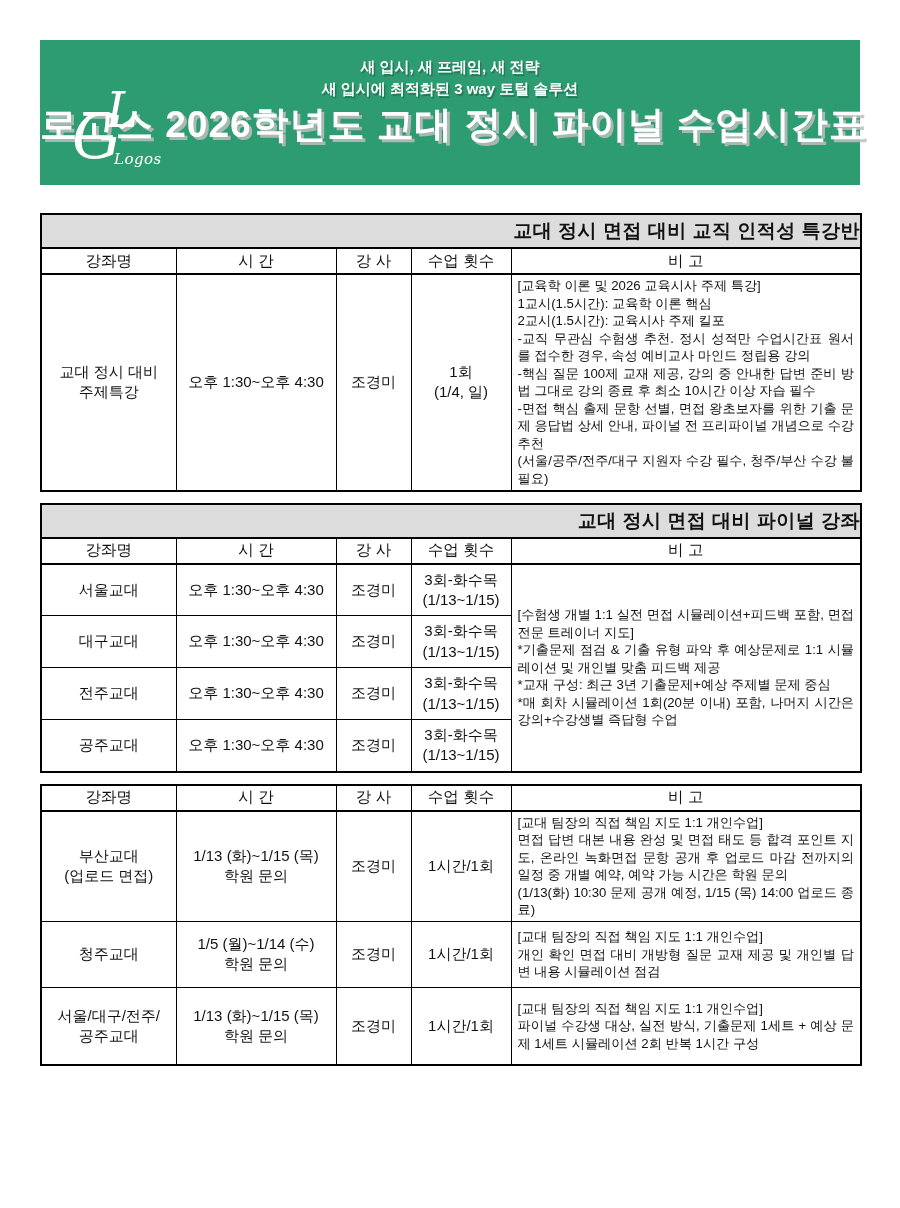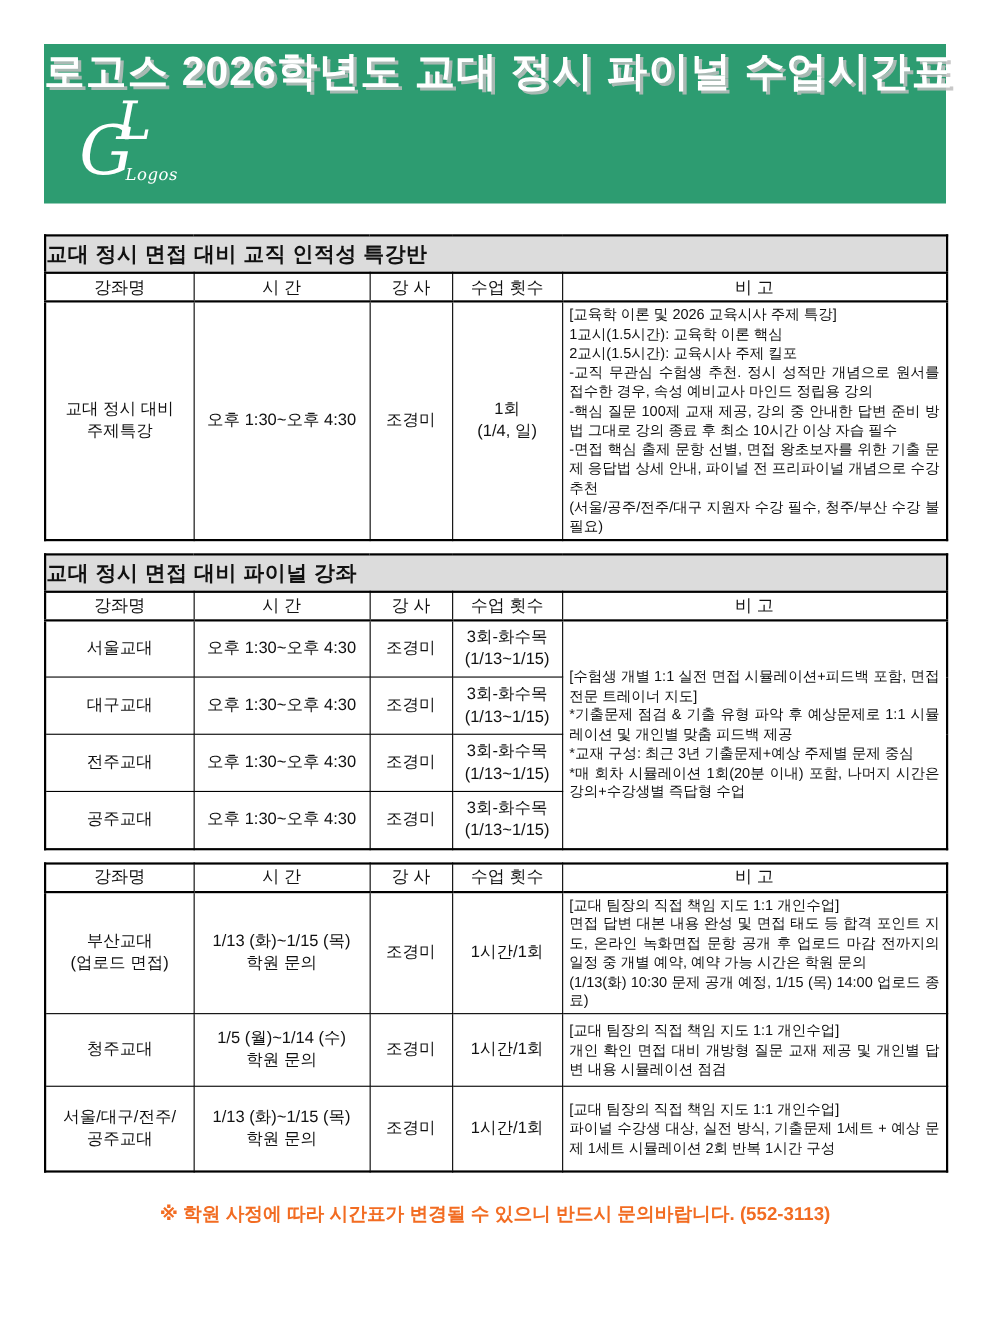--- a/index.html
+++ b/index.html
@@ -52,21 +52,21 @@
   .gap-after-banner{height:28px;}
   .gap{height:11px;}
   table.sched col.c1{width:135px;}
   table.sched col.c2{width:160px;}
   table.sched col.c3{width:75px;}
   table.sched col.c4{width:100px;}
   table.sched col.c5{width:350px;}
   table.sched td{border:1px solid #000;vertical-align:middle;}
   tr.title-row td{
     height:34px;background:var(--c-table_title_bg);
-    text-align:left;font-weight:bold;font-size:19px;
+    text-align:right;font-weight:bold;font-size:19px;
     border-bottom-width:2px;letter-spacing:0.5px;
   }
   tr.head-row td{
     height:26px;text-align:center;font-weight:normal;font-size:15.5px;
     border-bottom-width:2px;
   }
   td.center{text-align:center;line-height:1.35;padding:2px;}
   td.notes{
     padding:2px 6px;font-size:13.2px;line-height:1.33;
     text-align:left;
@@ -89,20 +89,24 @@
 </head>
 <body>
 
 <div class="page">
 
   <div class="banner">
     <div class="logo">
       <span class="logo-g">G</span>
       <span class="logo-l">L</span>
       <span class="logo-word">Logos</span>
+    </div>
+    <div class="banner-sub">
+      <span class="sub-line">새 입시, 새 프레임, 새 전략</span>
+      <span class="sub-line">새 입시에 최적화된 3 way 토털 솔루션</span>
     </div>
     <div class="banner-title">로고스 2026학년도 교대 정시 파이널 수업시간표</div>
   </div>
 
   <div class="gap-after-banner"></div>
 
   <table class="sched">
     <colgroup>
         <col class="c1">
         <col class="c2">
@@ -131,21 +135,21 @@
           </td>
         <td class="center">조경미</td>
         <td class="center">
             <div class="line">1회</div>
             <div class="line">(1/4, 일)</div>
           </td>
         <td class="notes v-top">
             <div class="line">[교육학 이론 및 2026 교육시사 주제 특강]</div>
             <div class="line">1교시(1.5시간): 교육학 이론 핵심</div>
             <div class="line">2교시(1.5시간): 교육시사 주제 킬포</div>
-            <div class="line">-교직 무관심 수험생 추천. 정시 성적만 개념으로 원서를 접수한 경우, 속성 예비교사 마인드 정립용 강의</div>
+            <div class="line">-교직 무관심 수험생 추천. 정시 성적만 수업시간표 원서를 접수한 경우, 속성 예비교사 마인드 정립용 강의</div>
             <div class="line">-핵심 질문 100제 교재 제공, 강의 중 안내한 답변 준비 방법 그대로 강의 종료 후 최소 10시간 이상 자습 필수</div>
             <div class="line">-면접 핵심 출제 문항 선별, 면접 왕초보자를 위한 기출 문제 응답법 상세 안내, 파이널 전 프리파이널 개념으로 수강 추천</div>
             <div class="line">(서울/공주/전주/대구 지원자 수강 필수, 청주/부산 수강 불필요)</div>
           </td>
       </tr>
     </tbody>
   </table>
 
   <div class="gap"></div>
 
@@ -298,16 +302,15 @@
           </td>
         <td class="notes">
             <div class="line">[교대 팀장의 직접 책임 지도 1:1 개인수업]</div>
             <div class="line">파이널 수강생 대상, 실전 방식, 기출문제 1세트 + 예상 문제 1세트 시뮬레이션 2회 반복 1시간 구성</div>
           </td>
       </tr>
     </tbody>
   </table>
 
   <div class="footer">
-    <div>※ 학원 사정에 따라 시간표가 변경될 수 있으니 반드시 문의바랍니다. (552-3113)</div>
   </div>
 
 </div>
 
 </body></html>

